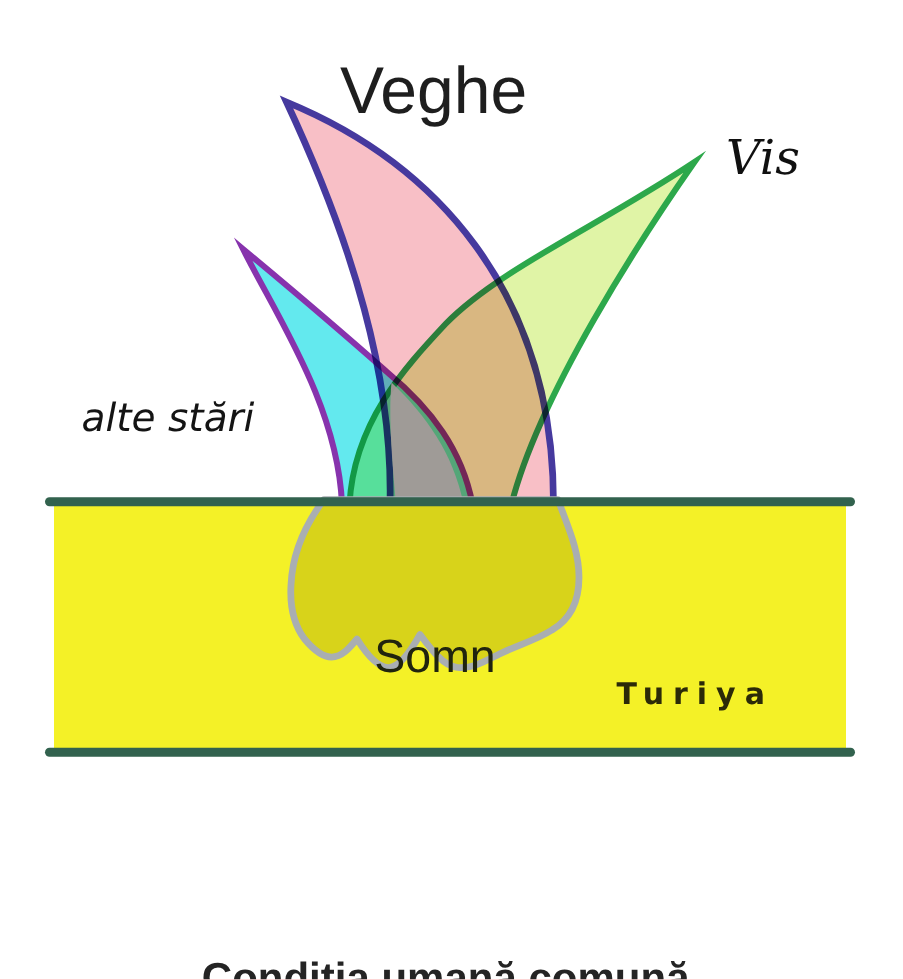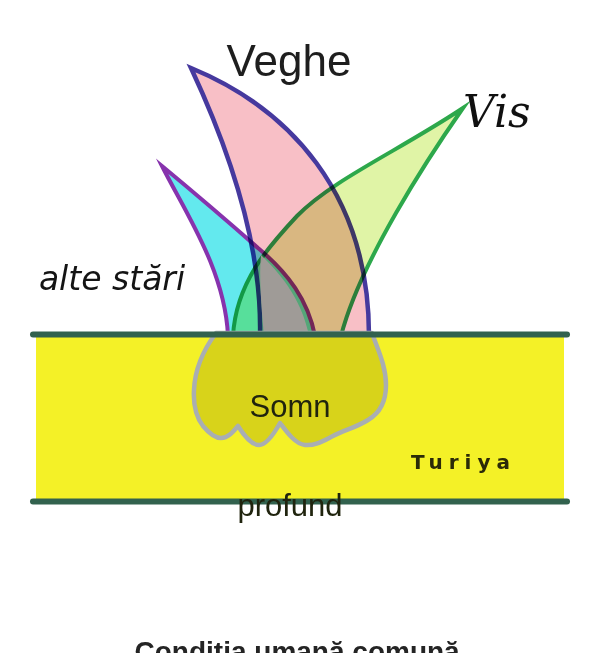--- a/index.html
+++ b/index.html
@@ -12,31 +12,31 @@
   }
   .stage svg{position:absolute;left:0;top:0;}
   .flame{mix-blend-mode:multiply;}
   .lbl{position:absolute;white-space:pre;}
   .lbl-title{
     left:289px;top:38px;transform:translateX(-50%);
     font-size:44px;line-height:1.05;color:#1e1e1e;
     font-family:"Liberation Sans",sans-serif;
   }
   .lbl-vis{
-    left:463px;top:86px;
+    left:484px;top:86px;
     font-family:"DejaVu Serif",serif;
-    font-style:italic;font-size:44px;color:#101010;
+    font-style:italic;font-size:32px;color:#101010;
   }
   .lbl-alte{
     left:112px;top:194px;transform:translateX(-50%);
     font-family:"DejaVu Sans",sans-serif;
-    font-style:italic;font-size:33px;line-height:34px;color:#141414;
+    font-style:italic;font-size:26px;line-height:34px;color:#141414;
   }
   .lbl-somn{
-    left:290px;top:324px;transform:translateX(-50%);
+    left:290px;top:355px;transform:translateX(-50%);
     text-align:center;
     font-size:31px;line-height:33px;color:#20240e;
   }
   .lbl-turiya{
     left:411px;top:450px;
     font-family:"DejaVu Sans",sans-serif;
     font-weight:bold;font-size:20px;letter-spacing:6px;color:#2b2a08;
   }
   .lbl-caption{
     left:0;top:549px;width:602px;
@@ -72,21 +72,20 @@
   <div class="lbl lbl-title">Veghe</div>
 
   <div class="lbl lbl-vis">Vis</div>
 
   <div class="lbl lbl-alte">
     <div>alte stări</div>
   </div>
 
   <div class="lbl lbl-somn">
     <div>Somn</div>
-    <div>profund</div>
   </div>
 
   <div class="lbl lbl-turiya">Turiya</div>
 
   <div class="lbl lbl-caption">
     <div>Condiţia umană comună,</div>
     
   </div>
 
 </div>

